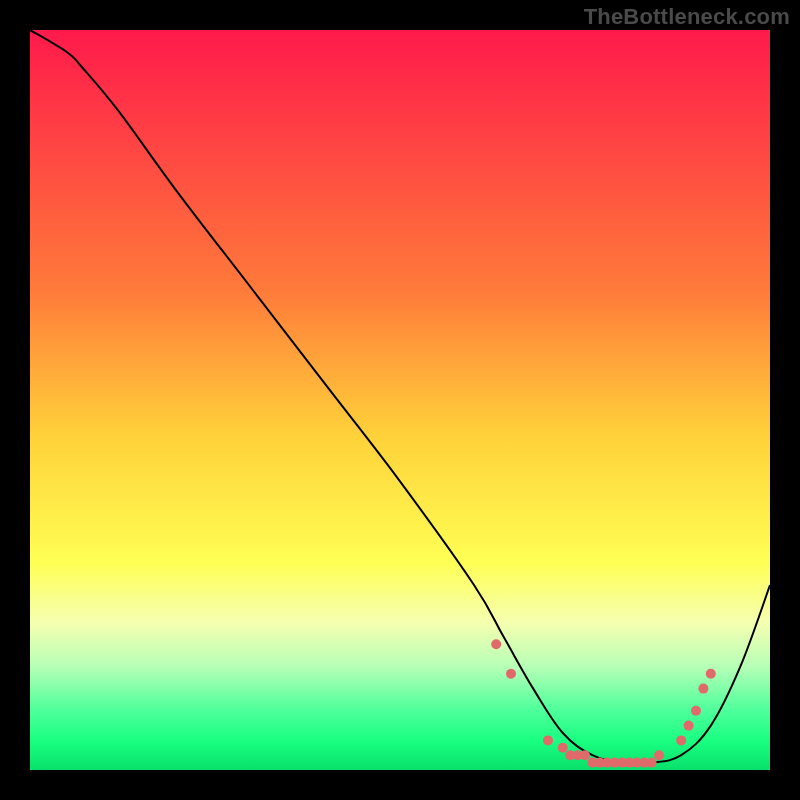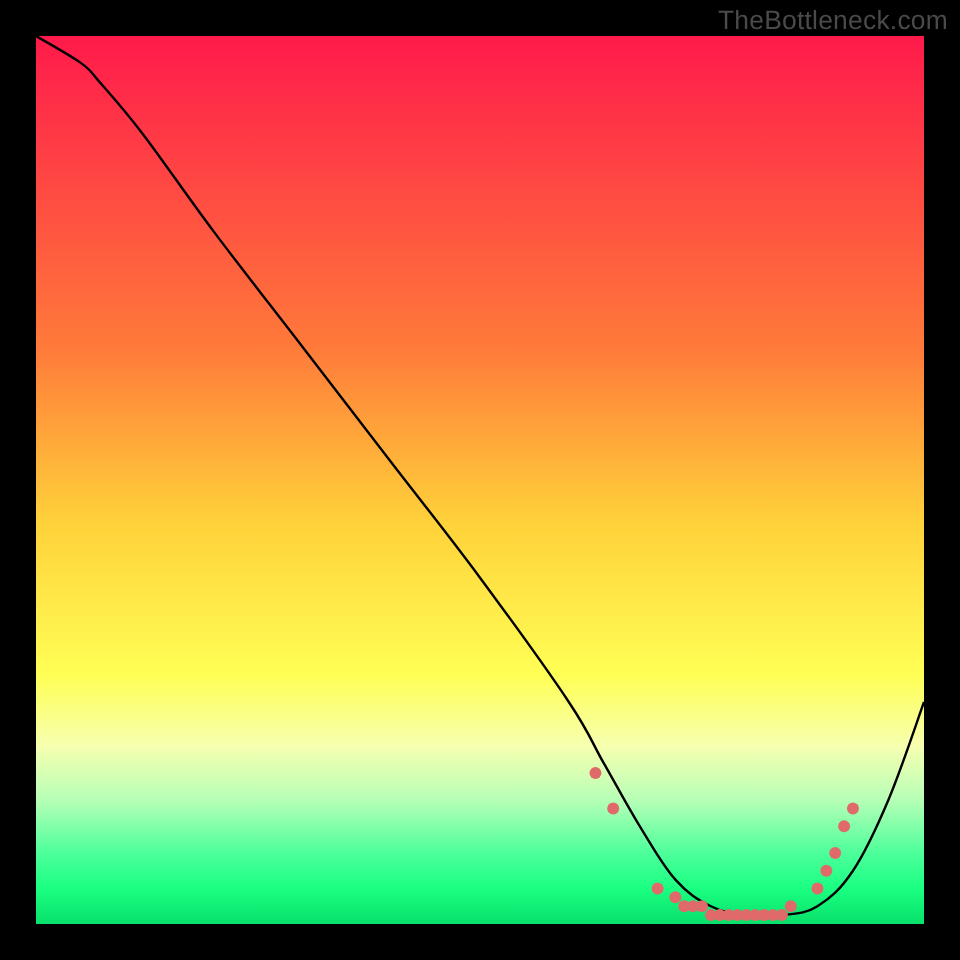--- a/index.html
+++ b/index.html
@@ -17,21 +17,21 @@
     height: 800px;
     background: #000;
     box-sizing: border-box;
   }
   .watermark {
     position: absolute;
     top: 4px;
     right: 10px;
     color: #4a4a4a;
     font-size: 22px;
-    font-weight: 400;
+    font-weight: 700;
     letter-spacing: 0.2px;
     z-index: 30;
     user-select: none;
   }
   .plot {
     position: absolute;
     left: 30px;
     top: 30px;
     width: 740px;
     height: 740px;

